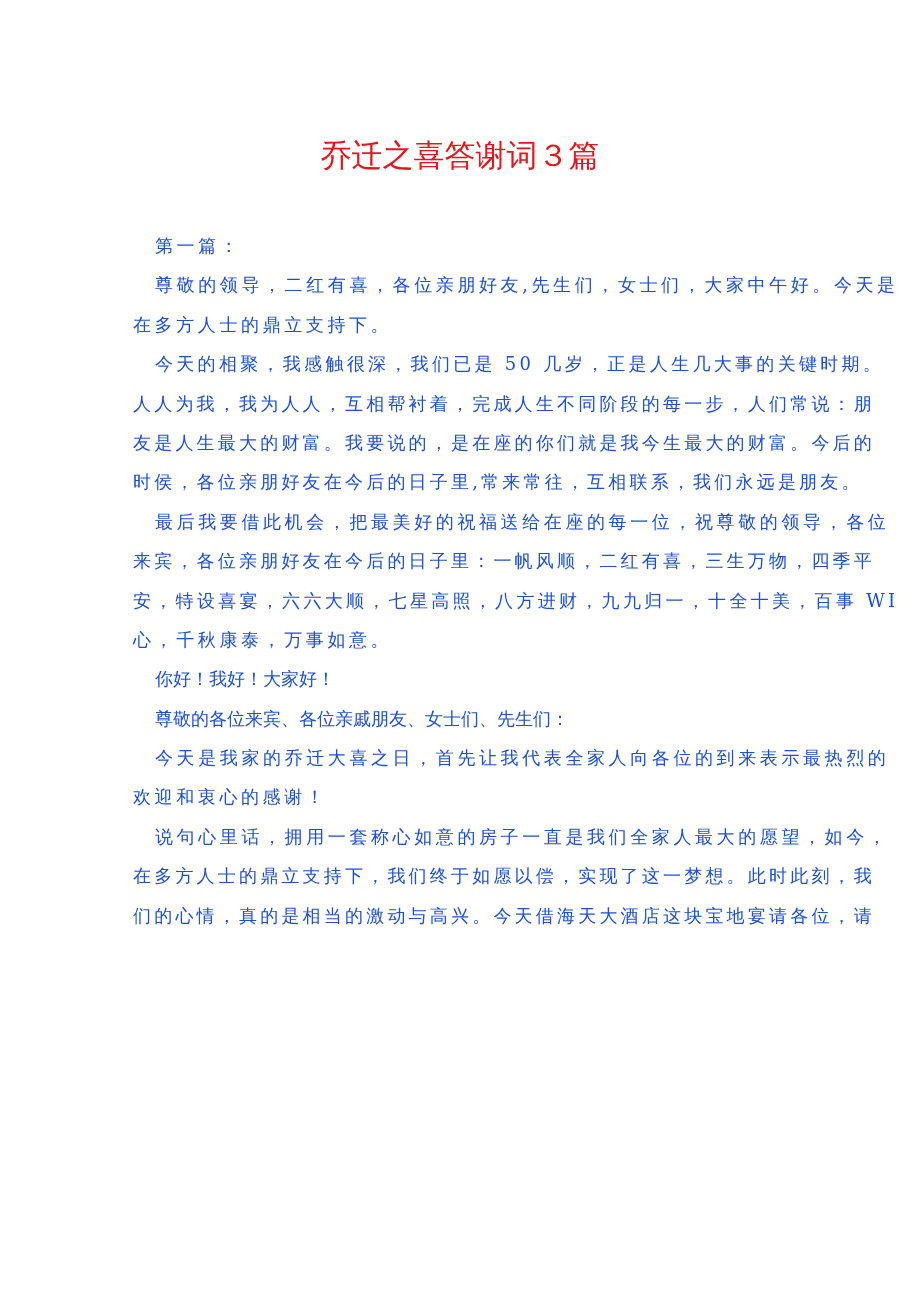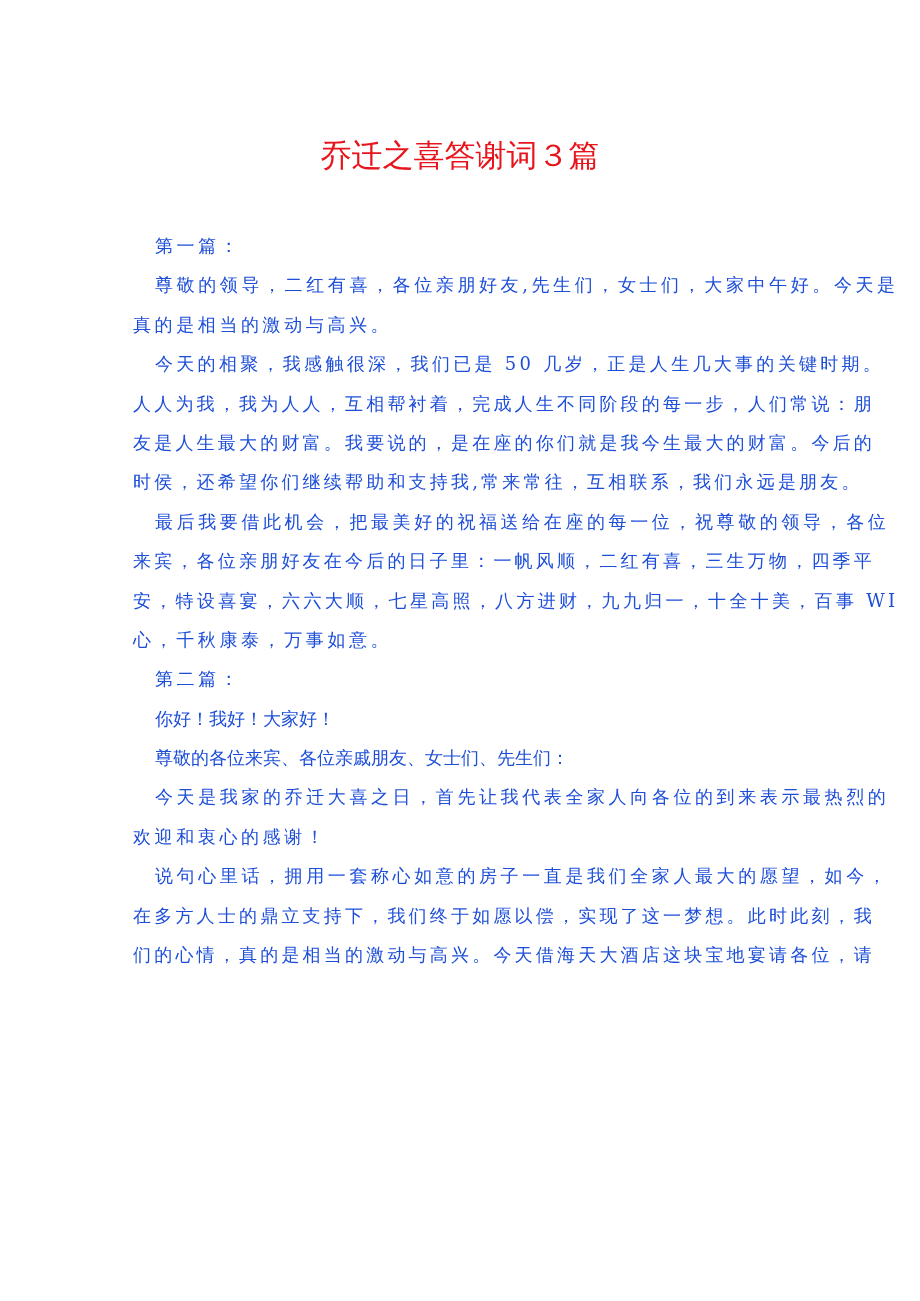--- a/index.html
+++ b/index.html
@@ -54,33 +54,32 @@
 <body>
 
 <div class="page">
   <div class="title">乔迁之喜答谢词３篇</div>
 
   <div class="body-text">
 
     <span class="line indent">第一篇：</span>
 
     <span class="line indent">尊敬的领导，二红有喜，各位亲朋好友,先生们，女士们，大家中午好。今天是</span>
-    <span class="line">真的是相当的激动与高兴。</span>
+    <span class="line">在多方人士的鼎立支持下。</span>
 
     <span class="line indent" style="letter-spacing:3.3px">今天的相聚，我感触很深，我们已是 50 几岁，正是人生几大事的关键时期。</span>
     <span class="line" style="letter-spacing:3.2px">人人为我，我为人人，互相帮衬着，完成人生不同阶段的每一步，人们常说：朋</span>
     <span class="line" style="letter-spacing:3.2px">友是人生最大的财富。我要说的，是在座的你们就是我今生最大的财富。今后的</span>
-    <span class="line" style="letter-spacing:3.2px">时侯，还希望你们继续帮助和支持我,常来常往，互相联系，我们永远是朋友。</span>
+    <span class="line" style="letter-spacing:3.2px">时侯，各位亲朋好友在今后的日子里,常来常往，互相联系，我们永远是朋友。</span>
 
     <span class="line indent">最后我要借此机会，把最美好的祝福送给在座的每一位，祝尊敬的领导，各位</span>
     <span class="line" style="letter-spacing:3.2px">来宾，各位亲朋好友在今后的日子里：一帆风顺，二红有喜，三生万物，四季平</span>
     <span class="line" style="letter-spacing:3.3px">安，特设喜宴，六六大顺，七星高照，八方进财，九九归一，十全十美，百事 WI</span>
     <span class="line">心，千秋康泰，万事如意。</span>
 
-    <span class="line indent">第二篇：</span>
     <span class="line indent" style="letter-spacing:0px">你好！我好！大家好！</span>
     <span class="line indent" style="letter-spacing:0px">尊敬的各位来宾、各位亲戚朋友、女士们、先生们：</span>
 
     <span class="line indent">今天是我家的乔迁大喜之日，首先让我代表全家人向各位的到来表示最热烈的</span>
     <span class="line">欢迎和衷心的感谢！</span>
 
     <span class="line indent">说句心里话，拥用一套称心如意的房子一直是我们全家人最大的愿望，如今，</span>
     <span class="line" style="letter-spacing:3.2px">在多方人士的鼎立支持下，我们终于如愿以偿，实现了这一梦想。此时此刻，我</span>
     <span class="line" style="letter-spacing:3.2px">们的心情，真的是相当的激动与高兴。今天借海天大酒店这块宝地宴请各位，请</span>
   </div>

